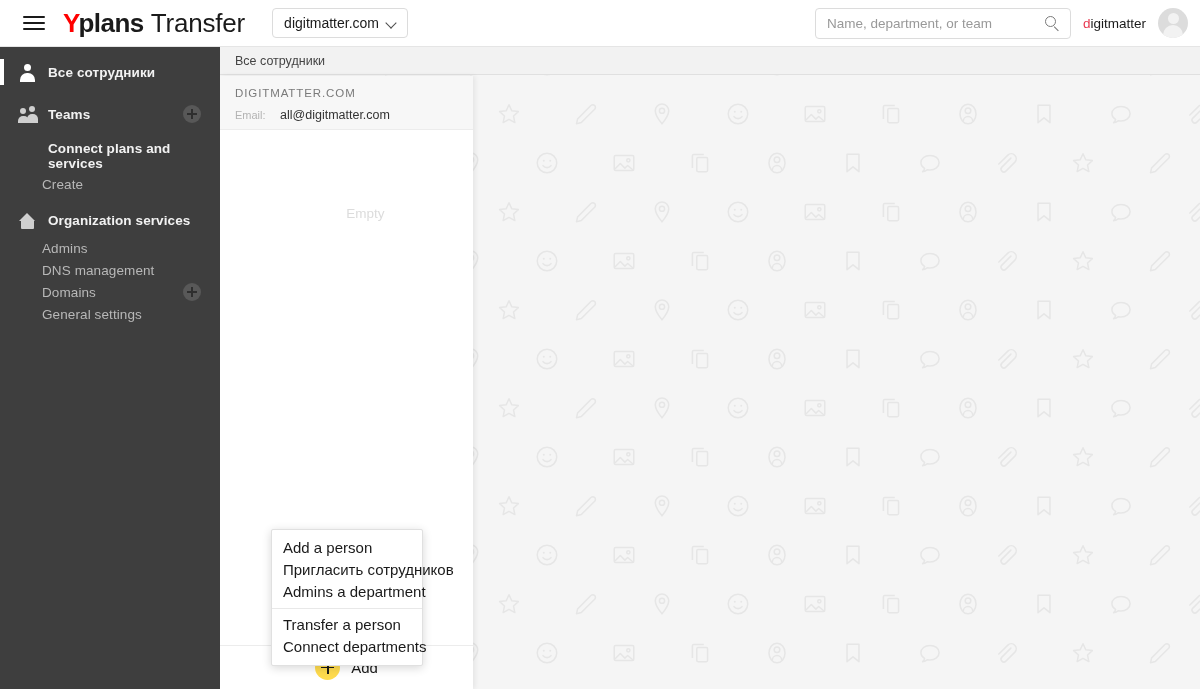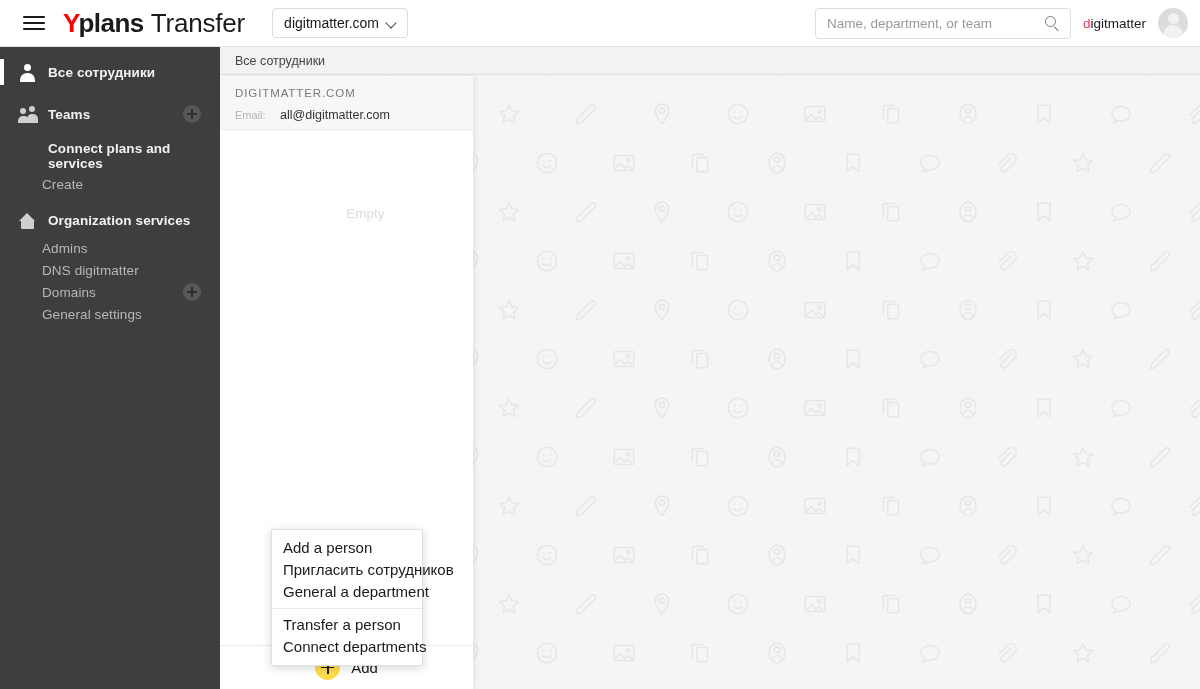--- a/index.html
+++ b/index.html
@@ -1243,21 +1243,21 @@
       <span class="nav-icon ic-home">
         <i class="roof"></i>
         <i class="base"></i>
       </span>
       <span class="nav-label">Organization services</span>
     </div>
     <div class="nav-item sub">
       <span class="nav-label">Admins</span>
     </div>
     <div class="nav-item sub">
-      <span class="nav-label">DNS digitmatter</span>
+      <span class="nav-label">DNS management</span>
     </div>
     <div class="nav-item sub">
       <span class="nav-label">Domains</span>
       <span class="plus-btn"></span>
     </div>
     <div class="nav-item sub">
       <span class="nav-label">General settings</span>
     </div>
   </div>
 
@@ -1272,17 +1272,17 @@
   <div id="empty-state">Empty</div>
   <div id="add-bar">
     <span id="add-plus"></span>
     <span id="add-label">Add</span>
   </div>
 </div>
 
 <div id="add-menu">
     <div class="menu-item">Add a person</div>
     <div class="menu-item">Пригласить сотрудников</div>
-    <div class="menu-item">General a department</div>
+    <div class="menu-item">Admins a department</div>
     <div class="menu-sep"></div>
     <div class="menu-item">Transfer a person</div>
     <div class="menu-item">Connect departments</div>
   </div>
 
 </body></html>

